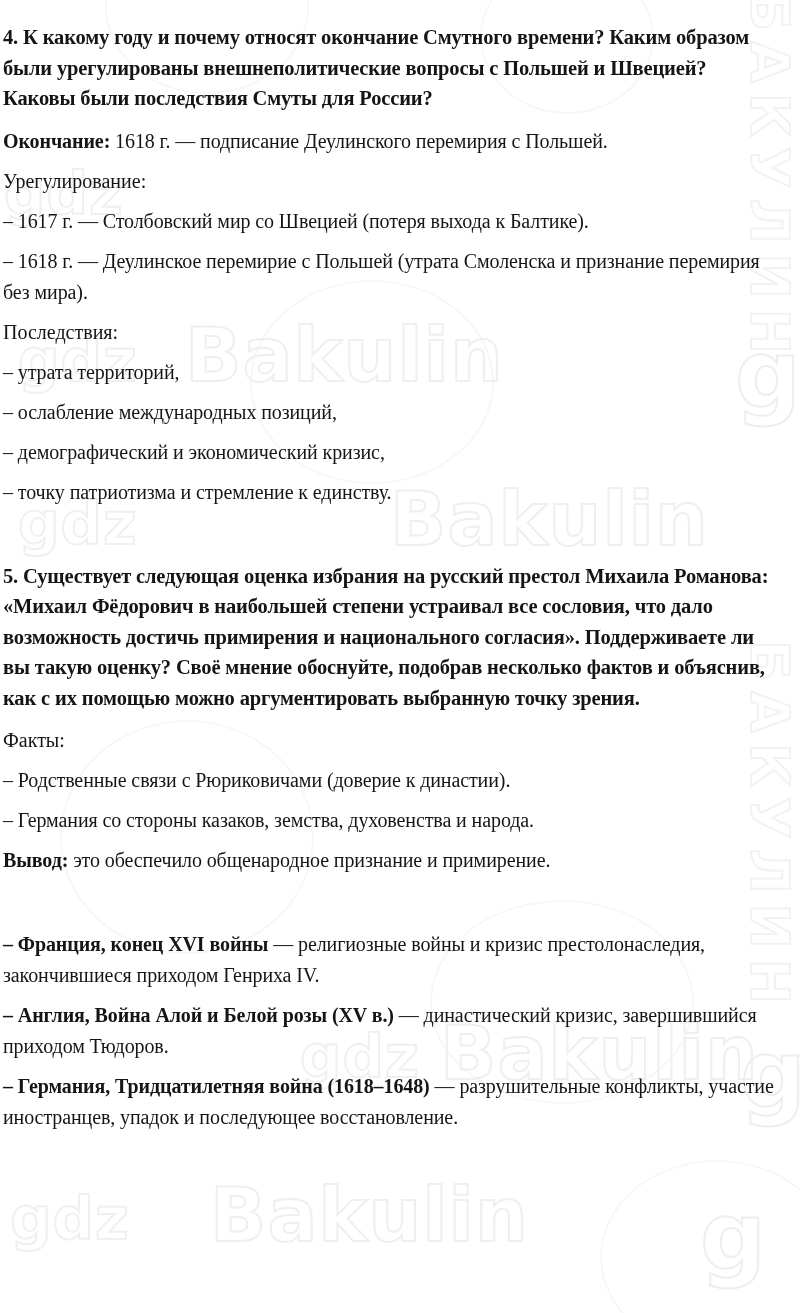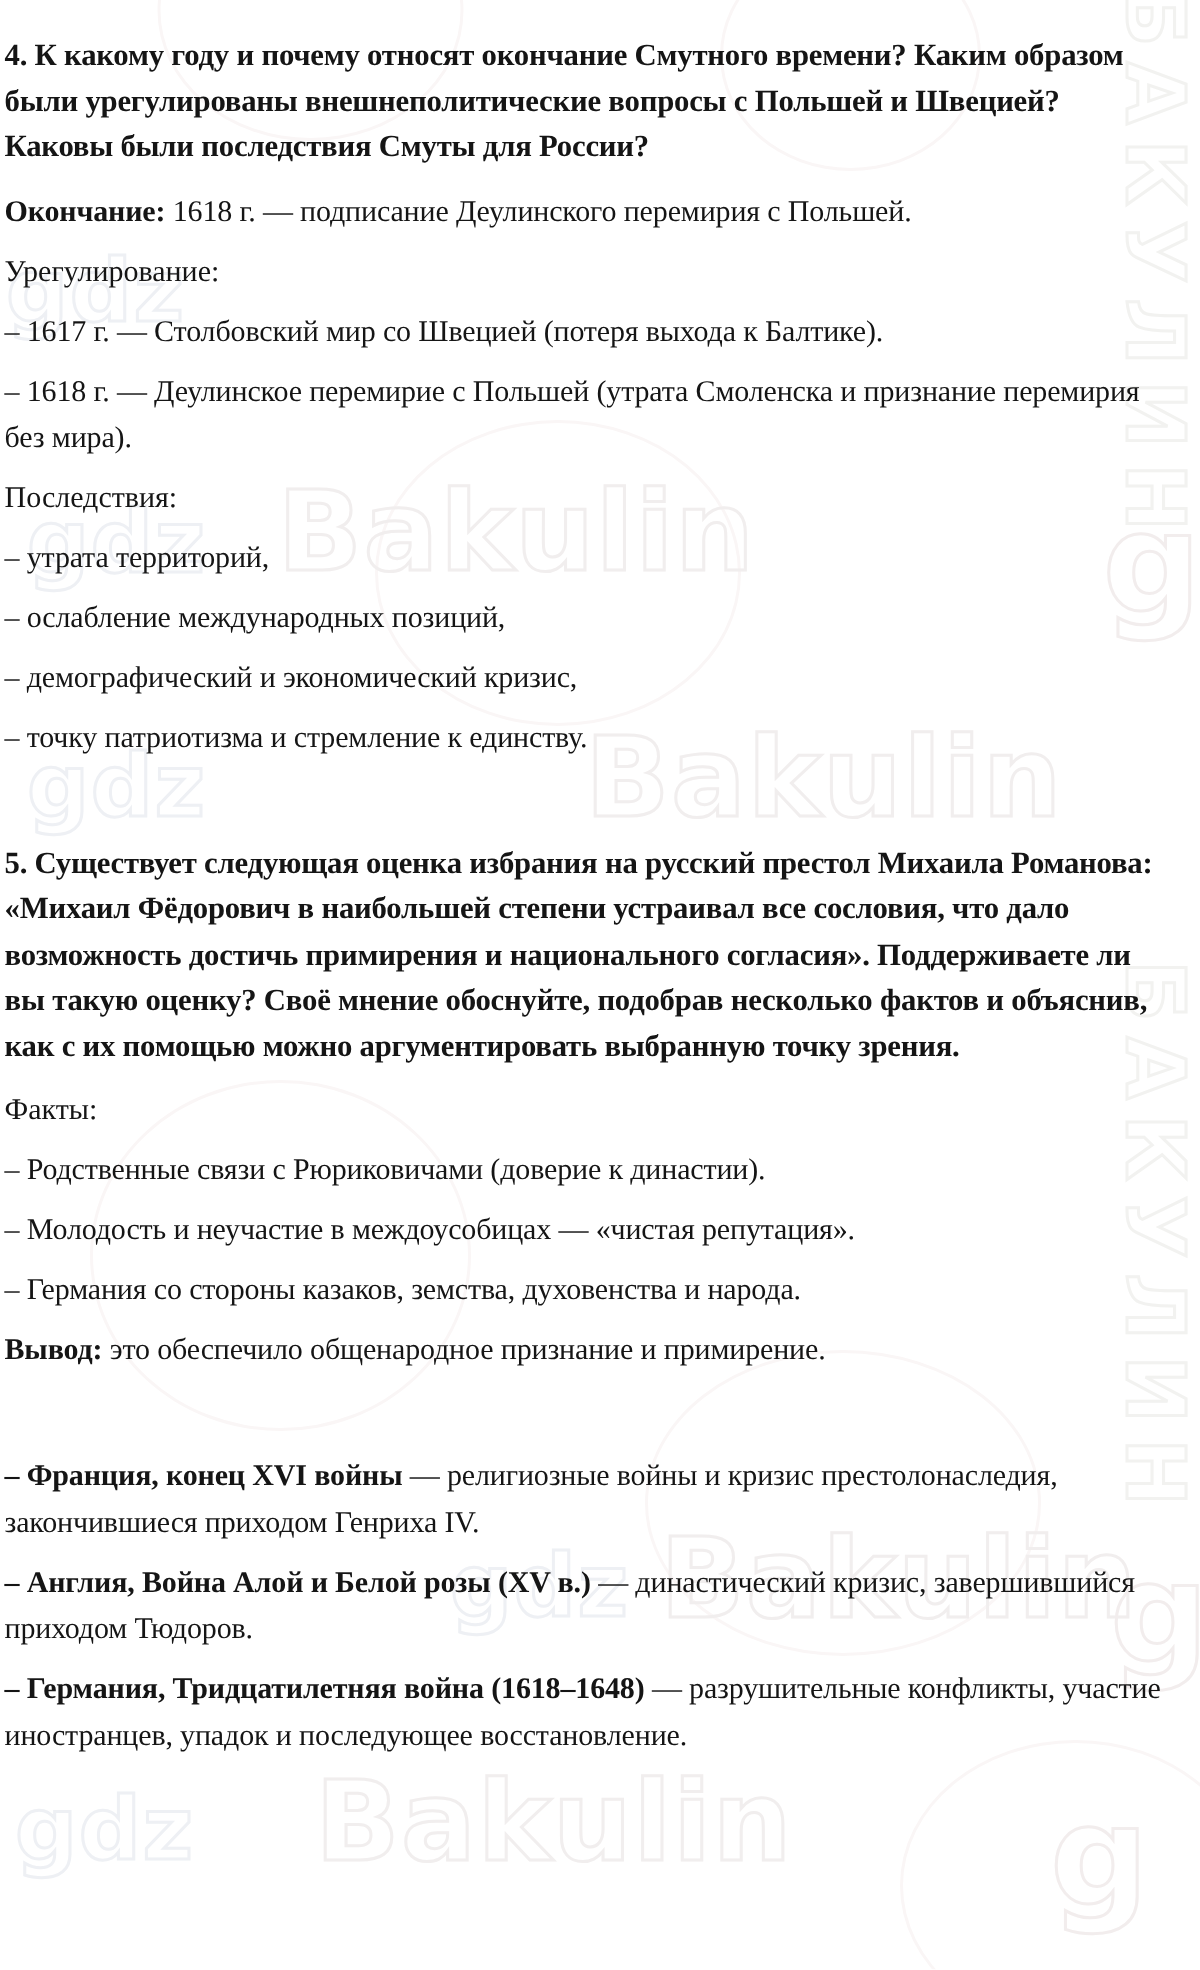--- a/index.html
+++ b/index.html
@@ -170,21 +170,20 @@
     <div class="section-gap"></div>
 
     <div>
 
       <p class="q-head">5. Существует следующая оценка избрания на русский престол Михаила Романова: «Михаил Фёдорович в наибольшей степени устраивал все сословия, что дало возможность достичь примирения и национального согласия». Поддерживаете ли вы такую оценку? Своё мнение обоснуйте, подобрав несколько фактов и объяснив, как с их помощью можно аргументировать выбранную точку зрения.</p>
 
 
       <p class="sub-head">Факты:</p>
 
       <p class="item">– Родственные связи с Рюриковичами (доверие к династии).</p>
-      <p class="item">– Молодость и неучастие в междоусобицах  — «чистая репутация».</p>
       <p class="item">– Германия со стороны казаков, земства, духовенства и народа.</p>
 
       <p class="para">
         <span class="lbl">Вывод:</span><span> это обеспечило общенародное признание и примирение.</span>
       </p>
     </div>
 
     <div class="section-gap"></div>
 
     <div>

